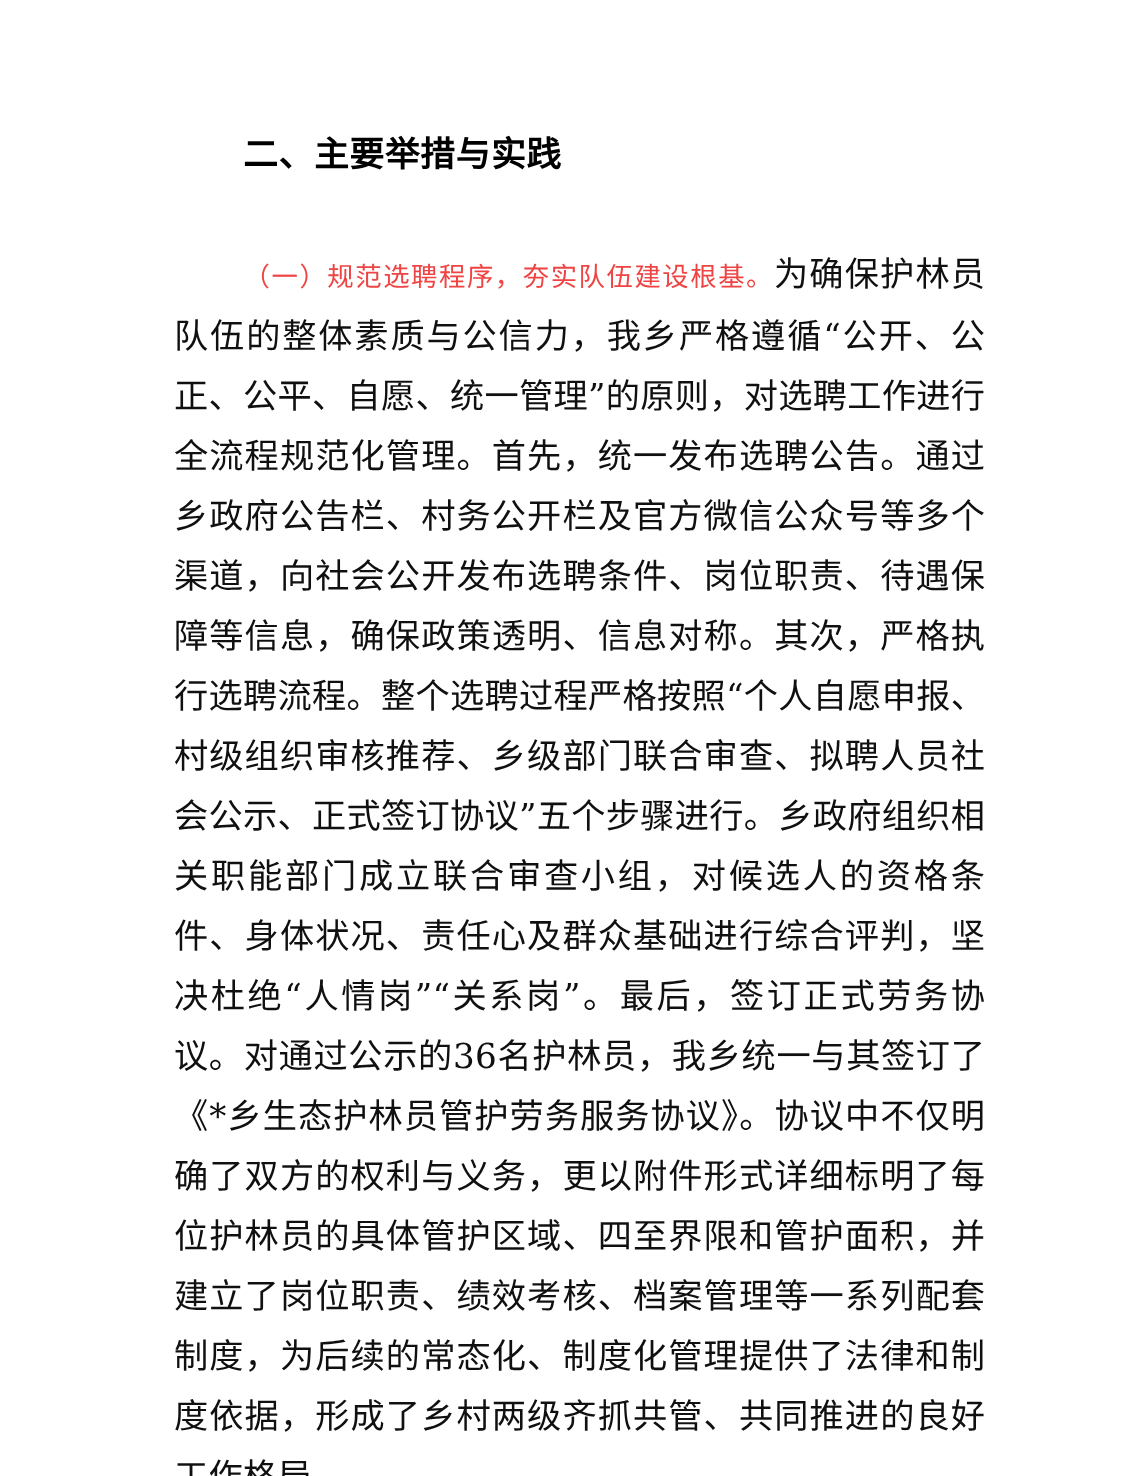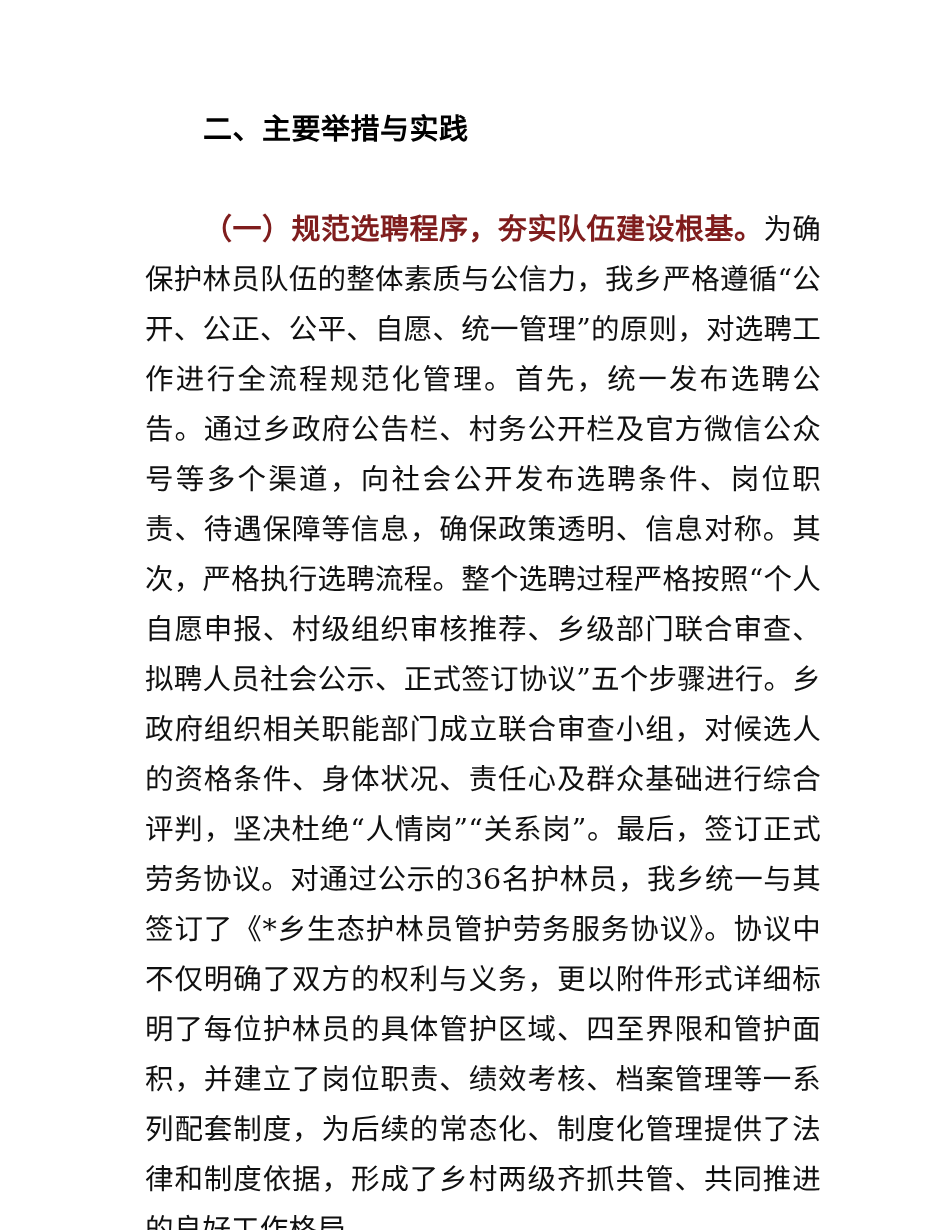--- a/index.html
+++ b/index.html
@@ -59,24 +59,24 @@
     text-align: justify;
     text-align-last: left;
     text-indent: 58px;
     margin: 0;
     color: #101010;
     word-break: break-all;
   }
 
   .lead-in {
     font-family: "Liberation Sans", "DejaVu Sans", sans-serif;
-    font-weight: 700;
-    font-size: 29px;
+    font-weight: 400;
+    font-size: 22px;
     letter-spacing: 0.5px;
-    color: #7f1d1d;
+    color: #ef4444;
   }
 
   .body-text {
     font-family: "DejaVu Serif", "Liberation Serif", serif;
     font-weight: 400;
   }
 </style>
 </head>
 <body>
 

